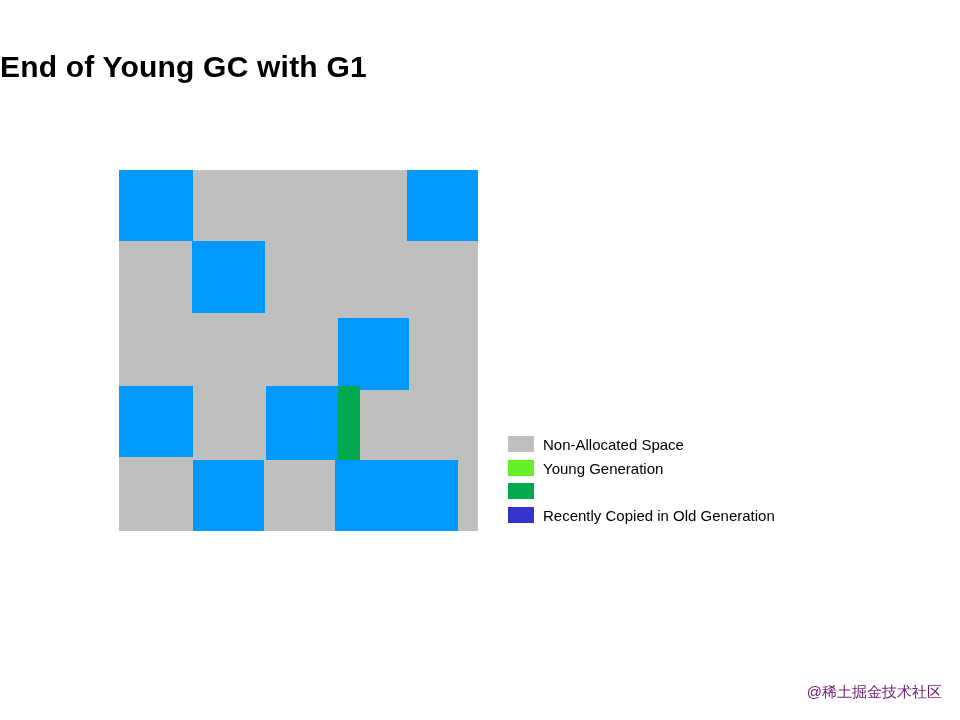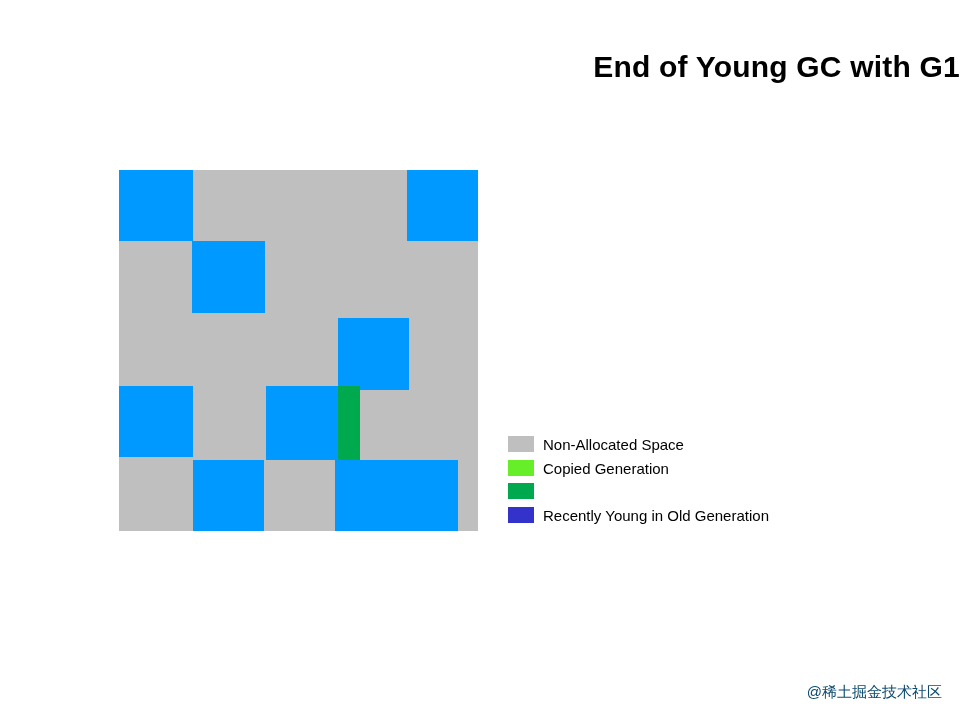--- a/index.html
+++ b/index.html
@@ -15,21 +15,21 @@
     overflow: hidden;
     font-family: "Liberation Sans", sans-serif;
   }
 
   
   #chart-title {
     position: absolute;
     left: 0;
     top: 50px;
     width: 960px;
-    text-align: right;
+    text-align: left;
     font-size: 30px;
     font-weight: bold;
     color: #000000;
     letter-spacing: 0.2px;
     white-space: nowrap;
   }
 
   
   #heap-grid {
     position: absolute;
@@ -66,21 +66,21 @@
     white-space: nowrap;
     line-height: 1;
   }
 
   
   #watermark {
     position: absolute;
     right: 18px;
     bottom: 18px;
     font-size: 15px;
-    color: #0c4a6e;
+    color: #701a75;
     white-space: nowrap;
   }
 </style>
 </head>
 <body>
 
 <div id="canvas">
 
   <div id="chart-title">End of Young GC with G1</div>
 
@@ -96,26 +96,26 @@
       <div class="region" style="left: 216px; top: 290px; width: 123px; height: 71px; background: rgb(0, 153, 255);"></div>
     </div>
 
   <div id="legend">
       <div class="legend-row">
         <div class="legend-swatch" style="background: rgb(191, 191, 191);"></div>
         <div class="legend-label">Non-Allocated Space</div>
       </div>
       <div class="legend-row">
         <div class="legend-swatch" style="background: rgb(102, 239, 40);"></div>
-        <div class="legend-label">Copied Generation</div>
+        <div class="legend-label">Young Generation</div>
       </div>
       <div class="legend-row">
         <div class="legend-swatch" style="background: rgb(0, 168, 78);"></div>
       </div>
       <div class="legend-row">
         <div class="legend-swatch" style="background: rgb(51, 51, 204);"></div>
-        <div class="legend-label">Recently Young in Old Generation</div>
+        <div class="legend-label">Recently Copied in Old Generation</div>
       </div>
     </div>
 
   <div id="watermark">@稀土掘金技术社区</div>
 
 </div>
 
 </body></html>

